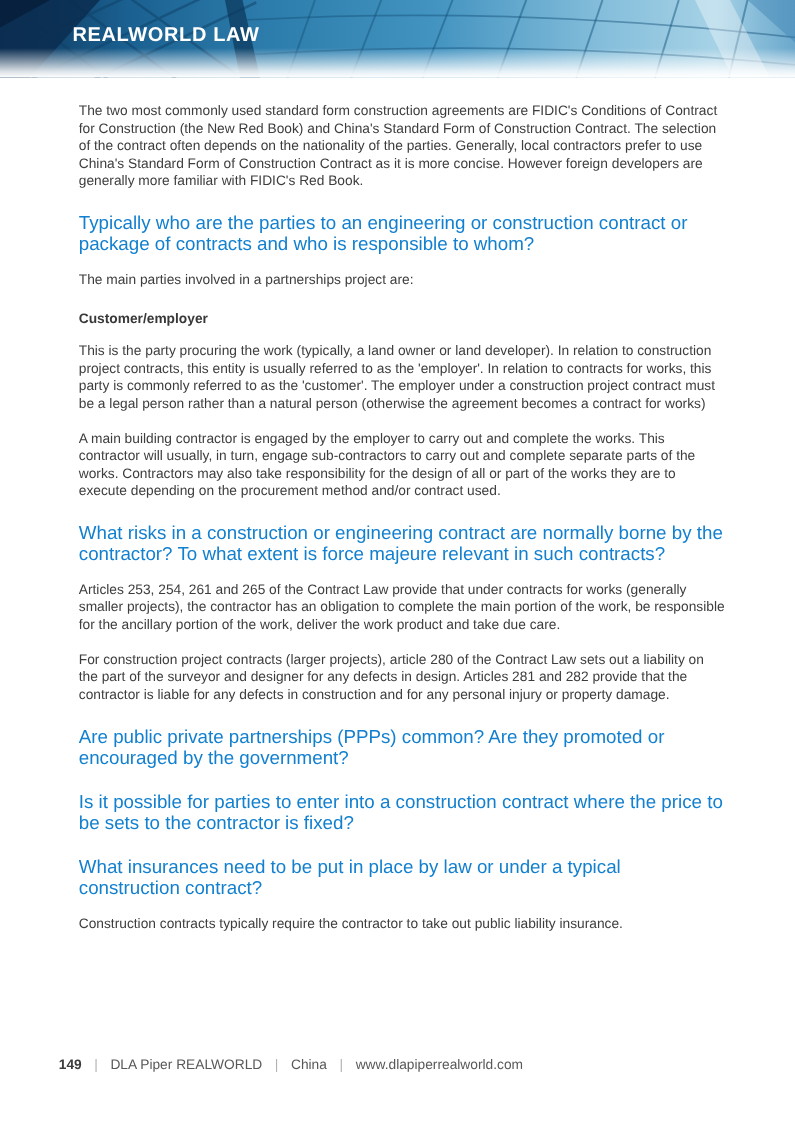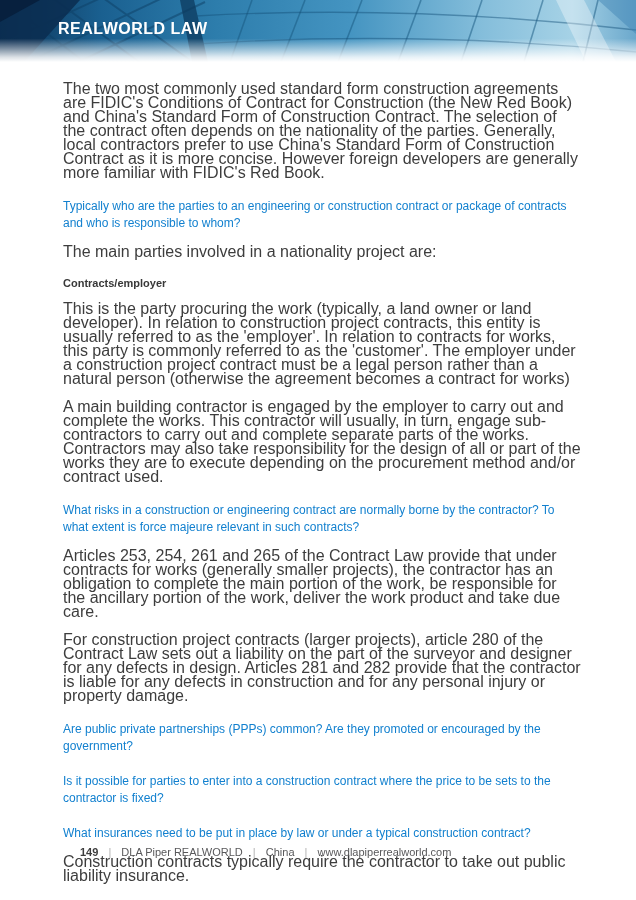--- a/index.html
+++ b/index.html
@@ -18,41 +18,41 @@
     position:absolute; left:58px; top:20px;
     color:#ffffff;
     font-size:16px; font-weight:bold;
     letter-spacing:0.5px;
     white-space:nowrap;
   }
 
   
   .content { padding:20px 55px 0 63px; }
   .content p.paragraph {
-    font-size:16px; line-height:14px;
+    font-size:11px; line-height:14px;
     color:#3d3d3d;
     margin:0 0 14px 0;
   }
   .content h2.question {
-    font-size:12px; line-height:17px;
+    font-size:15px; line-height:17px;
     font-weight:normal;
     color:#1280cf;
     margin:18px 0 13px 0;
   }
   .content h3.subheading {
     font-size:11px; line-height:14px;
     font-weight:bold;
     color:#383838;
     margin:17px 0 12px 0;
   }
   .content > :first-child { margin-top:0; }
 
   
   .page-footer {
-    position:absolute; left:80px; top:846px;
+    position:absolute; left:47px; top:846px;
     font-size:11px; color:#58585a;
     white-space:nowrap;
   }
   .page-footer .pagenum { font-weight:bold; color:#3d3d3d; }
   .page-footer .sep { color:#b2b2b2; margin:0 7px; }
 </style>
 </head>
 <body>
 
 <div class="page">
@@ -109,22 +109,22 @@
       <polygon points="556,0 584,0 616,62 586,62" fill="#ffffff" opacity="0.35"></polygon>
       <polygon points="598,0 636,0 636,34" fill="#3d82b4" opacity="0.45"></polygon>
       <rect width="636" height="62" fill="url(#gFade)"></rect>
     </svg>
     <div class="brand">REALWORLD LAW</div>
   </div>
 
   <main class="content">
       <p class="paragraph">The two most commonly used standard form construction agreements are FIDIC's Conditions of Contract for Construction (the New Red Book) and China's Standard Form of Construction Contract. The selection of the contract often depends on the nationality of the parties. Generally, local contractors prefer to use China's Standard Form of Construction Contract as it is more concise. However foreign developers are generally more familiar with FIDIC's Red Book.</p>
       <h2 class="question">Typically who are the parties to an engineering or construction contract or package of contracts and who is responsible to whom?</h2>
-      <p class="paragraph">The main parties involved in a nationality project are:</p>
-      <h3 class="subheading">Contracts/employer</h3>
+      <p class="paragraph">The main parties involved in a partnerships project are:</p>
+      <h3 class="subheading">Customer/employer</h3>
       <p class="paragraph">This is the party procuring the work (typically, a land owner or land developer). In relation to construction project contracts, this entity is usually referred to as the 'employer'. In relation to contracts for works, this party is commonly referred to as the 'customer'. The employer under a construction project contract must be a legal person rather than a natural person (otherwise the agreement becomes a contract for works)</p>
       <p class="paragraph">A main building contractor is engaged by the employer to carry out and complete the works. This contractor will usually, in turn, engage sub-contractors to carry out and complete separate parts of the works. Contractors may also take responsibility for the design of all or part of the works they are to execute depending on the procurement method and/or contract used.</p>
       <h2 class="question">What risks in a construction or engineering contract are normally borne by the contractor? To what extent is force majeure relevant in such contracts?</h2>
       <p class="paragraph">Articles 253, 254, 261 and 265 of the Contract Law provide that under contracts for works (generally smaller projects), the contractor has an obligation to complete the main portion of the work, be responsible for the ancillary portion of the work, deliver the work product and take due care.</p>
       <p class="paragraph">For construction project contracts (larger projects), article 280 of the Contract Law sets out a liability on the part of the surveyor and designer for any defects in design. Articles 281 and 282 provide that the contractor is liable for any defects in construction and for any personal injury or property damage.</p>
       <h2 class="question">Are public private partnerships (PPPs) common? Are they promoted or encouraged by the government?</h2>
       <h2 class="question">Is it possible for parties to enter into a construction contract where the price to be sets to the contractor is fixed?</h2>
       <h2 class="question">What insurances need to be put in place by law or under a typical construction contract?</h2>
       <p class="paragraph">Construction contracts typically require the contractor to take out public liability insurance.</p>
     </main>

